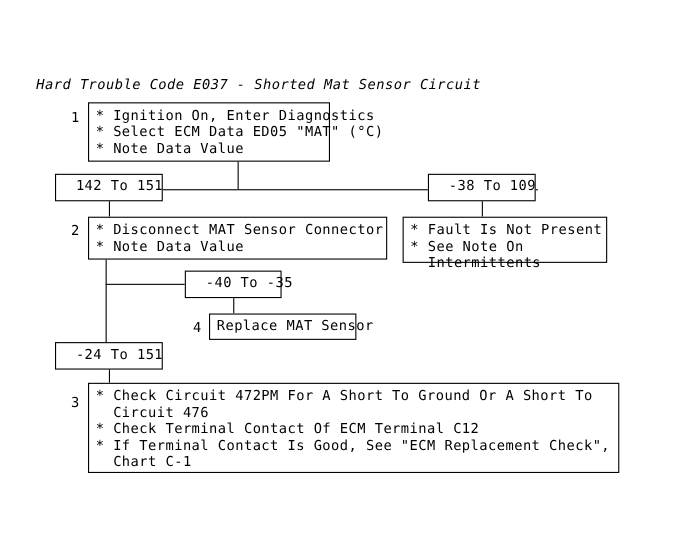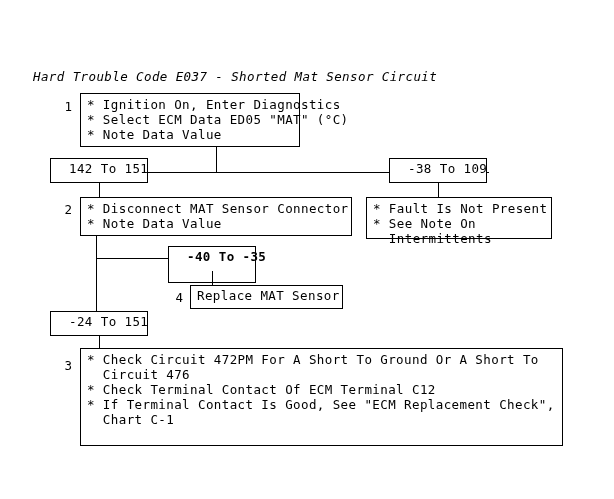--- a/index.html
+++ b/index.html
@@ -113,33 +113,33 @@
   <div class="box" style="left:366px; top:197px; width:186px; height:42px;">
     <div class="box-lines">* Fault Is Not Present
 * See Note On
   Intermittents</div>
   </div>
 
   <div class="line-v" style="left:96px; top:236px; height:80px;"></div>
 
   <div class="line-h" style="left:96px; top:258px; width:72px;"></div>
 
-  <div class="range-box" style="left:168px; top:246px; width:88px; height:37px;font-weight:bold;">-40 To -35</div>
+  <div class="range-box" style="left:168px; top:246px; width:88px; height:25px;">-40 To -35</div>
   <div class="line-v" style="left:212px; top:271px; height:14px;"></div>
 
   <div class="step-num" style="left:167px; top:290px;">4</div>
-  <div class="box" style="left:190px; top:285px; width:153px; height:24px;padding-left:34px;">
+  <div class="box" style="left:190px; top:285px; width:134px; height:24px;padding-left:34px;">
     <div class="box-lines" style="top:2px;">Replace MAT Sensor</div>
   </div>
 
   <div class="range-box" style="left:50px; top:311px; width:98px; height:25px;">-24 To 151</div>
   <div class="line-v" style="left:99px; top:336px; height:12px;"></div>
 
   <div class="step-num" style="left:56px; top:358px;">3</div>
-  <div class="box" style="left:80px; top:348px; width:483px; height:98px;">
+  <div class="box" style="left:80px; top:348px; width:483px; height:82px;">
     <div class="box-lines">* Check Circuit 472PM For A Short To Ground Or A Short To
   Circuit 476
 * Check Terminal Contact Of ECM Terminal C12
 * If Terminal Contact Is Good, See "ECM Replacement Check",
   Chart C-1</div>
   </div>
 
 </div>
 
 </body></html>

